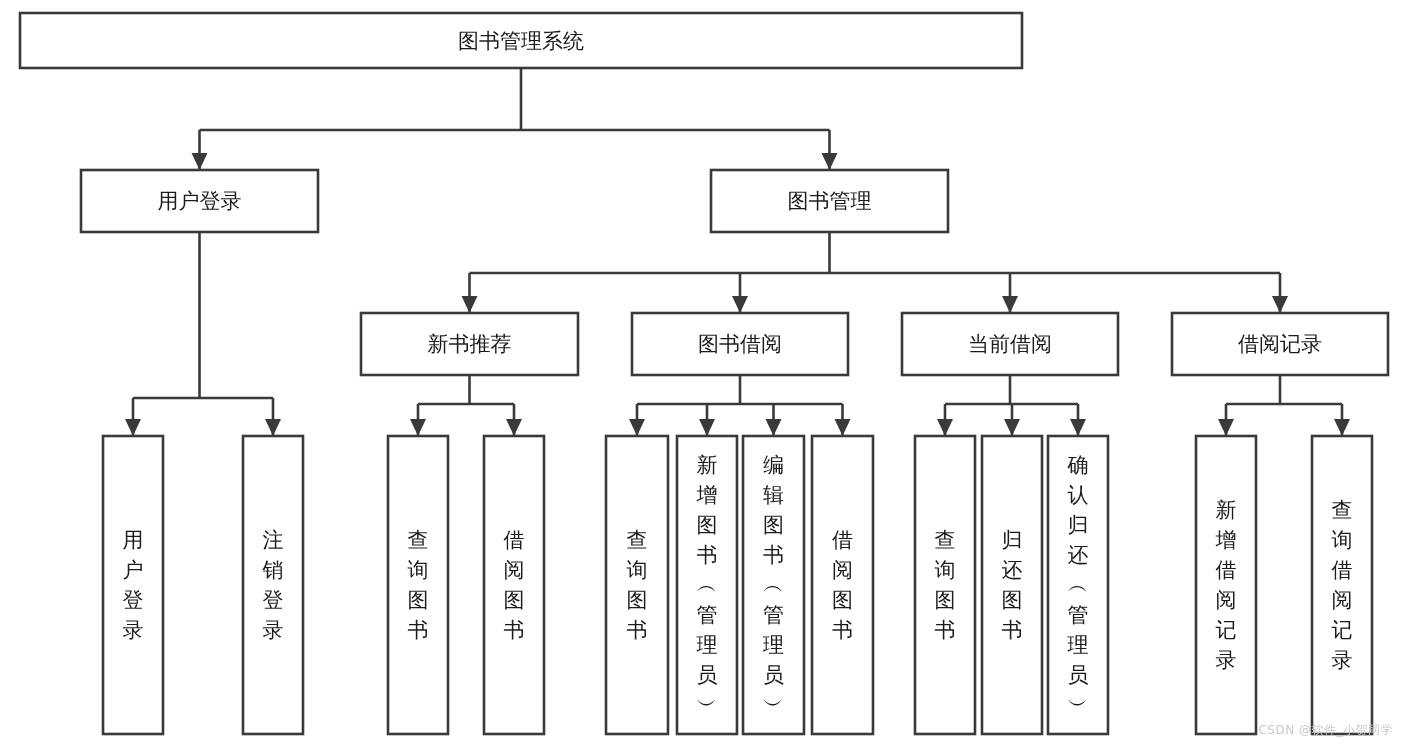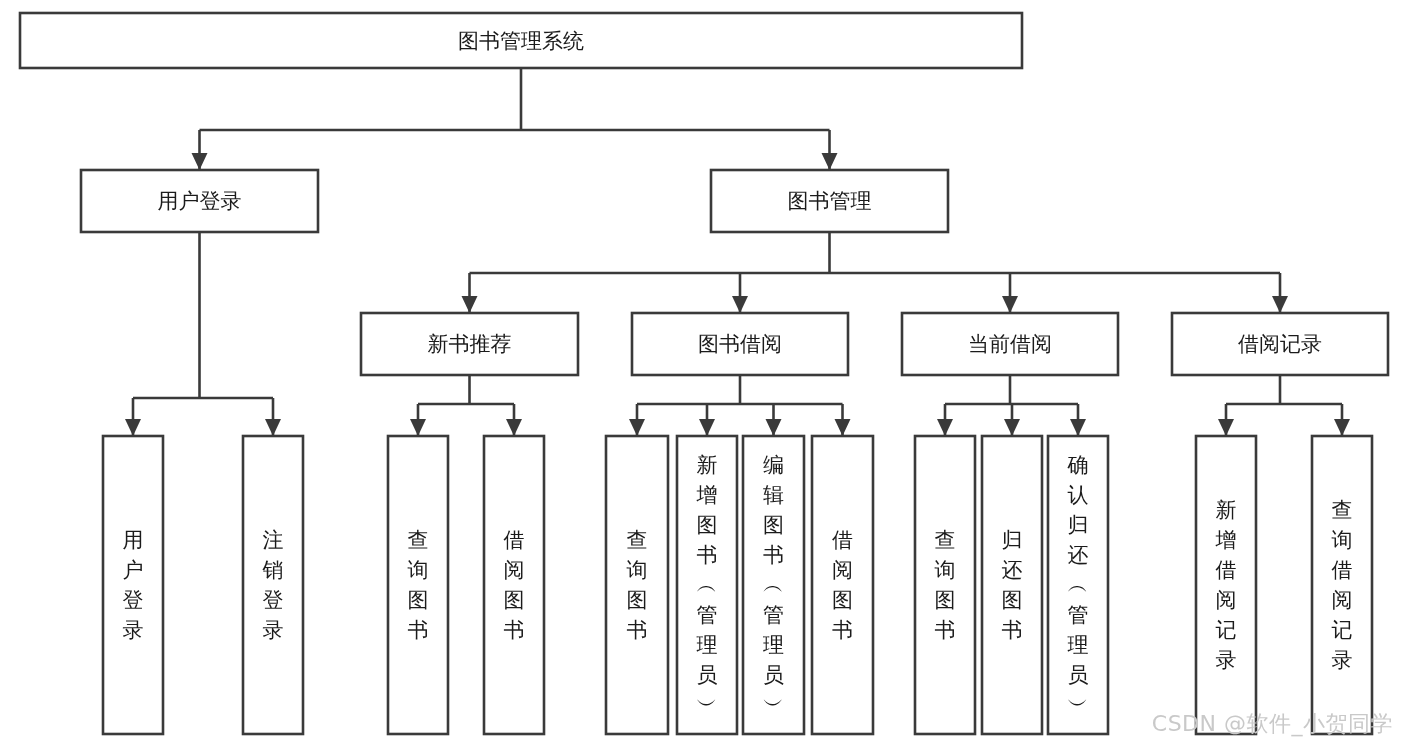--- a/index.html
+++ b/index.html
@@ -54,21 +54,21 @@
     fill: #1b1b1b;
     font-family: "DejaVu Sans", "Liberation Sans", sans-serif;
     font-size: 21px;
     text-anchor: middle;
   }
   .watermark-text {
     position: absolute;
     right: 12px;
     bottom: 8px;
     color: #c9c9c9;
-    font-size: 22px;
+    font-size: 12px;
     font-family: "DejaVu Sans", "Liberation Sans", sans-serif;
     letter-spacing: 0.5px;
     white-space: nowrap;
     user-select: none;
   }
 </style>
 </head>
 <body>
 
 <div id="diagram-root">

